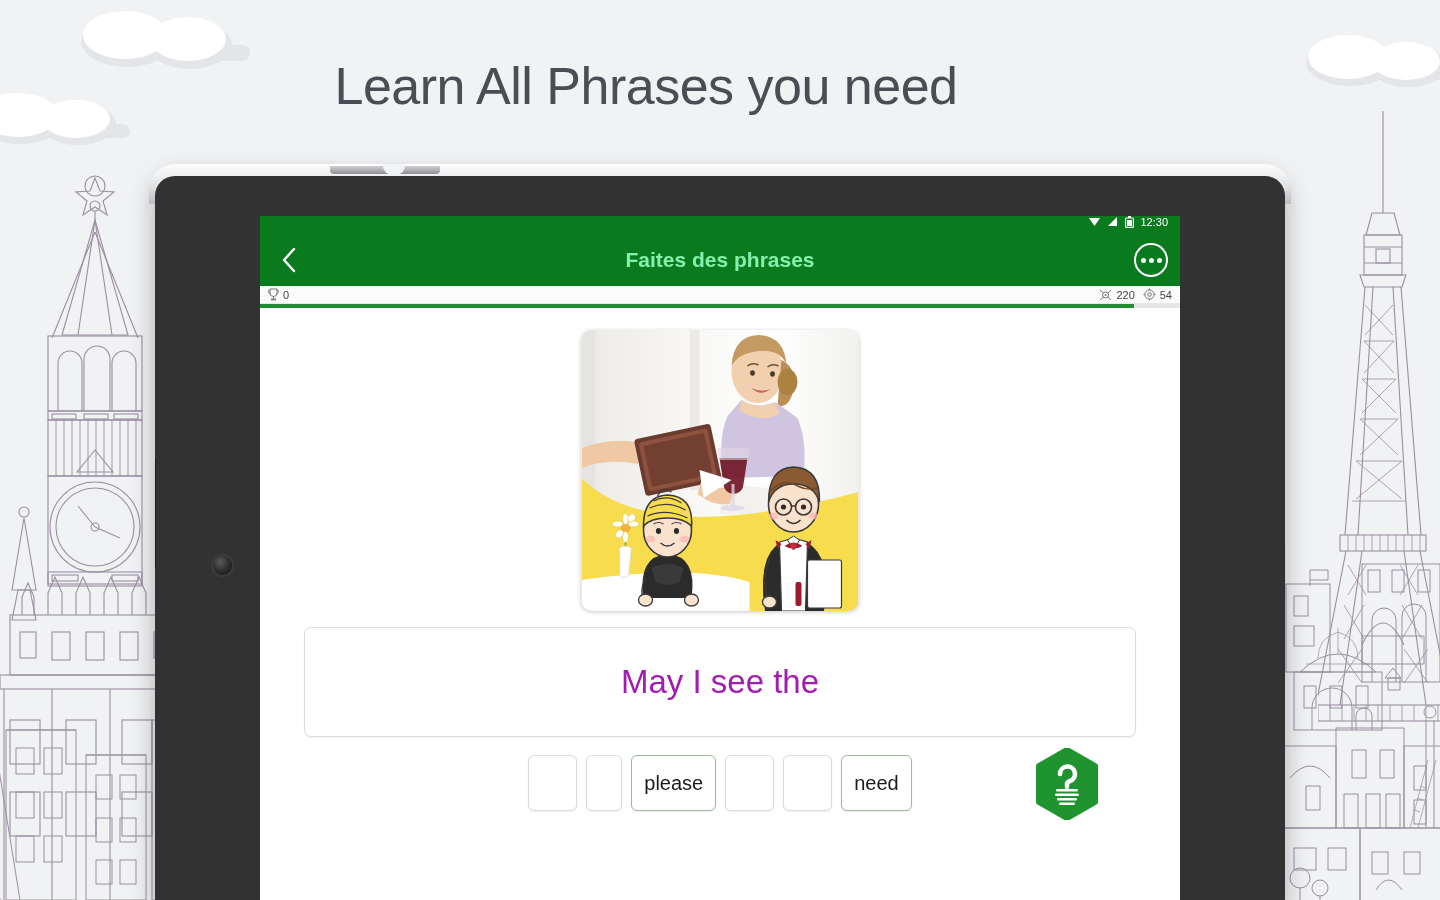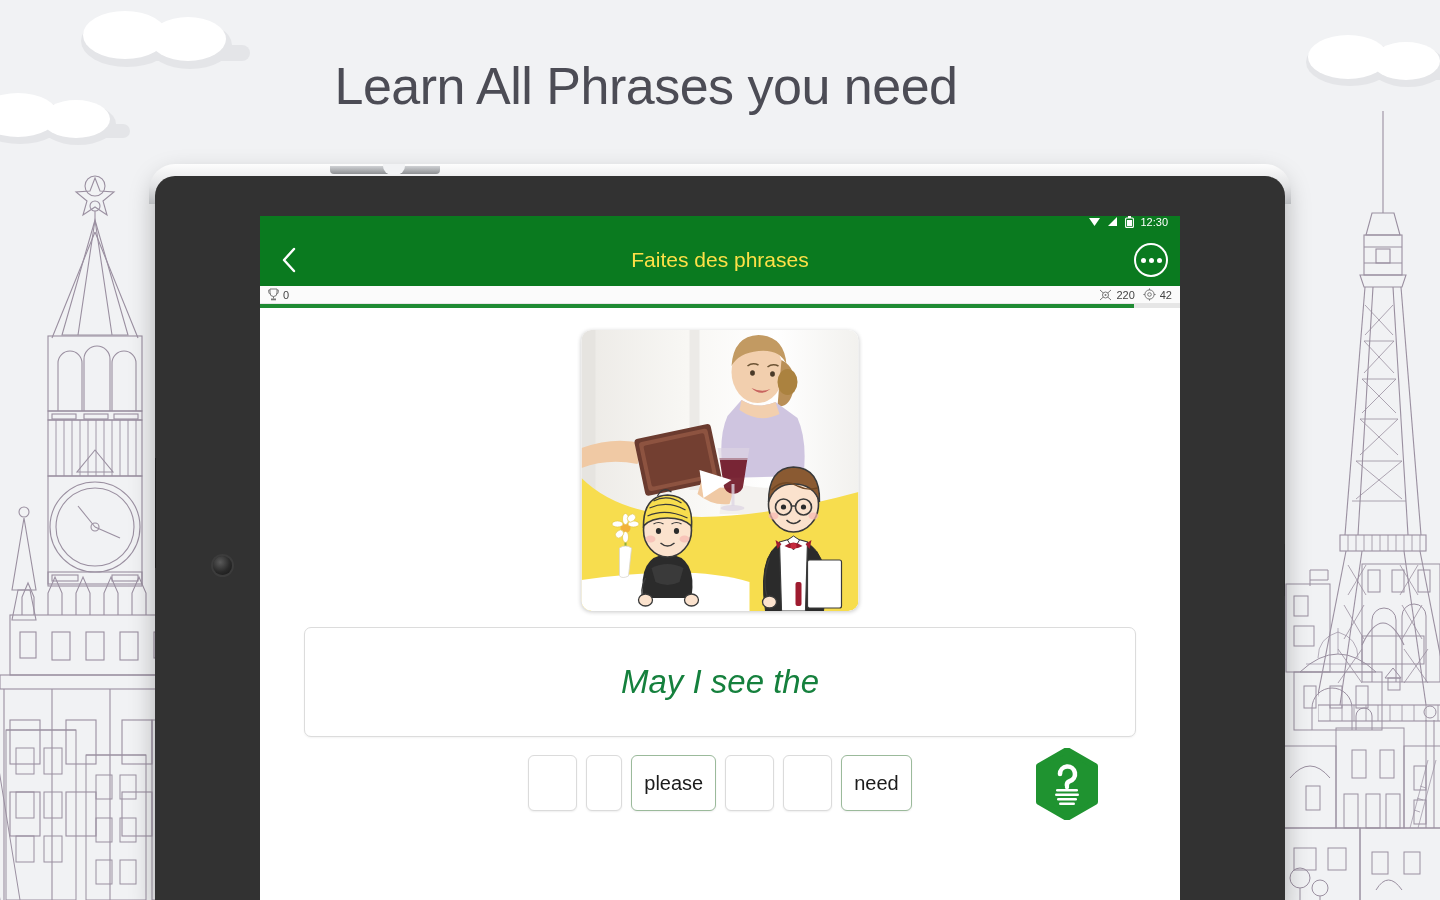--- a/index.html
+++ b/index.html
@@ -99,21 +99,21 @@
     height:52px; background:#0a7a1f;
     display:flex; align-items:center; position:relative;
   }
   #back-btn{
     width:46px; height:46px; margin-left:6px;
     display:flex; align-items:center; justify-content:center;
     cursor:pointer;
   }
   #app-title{
     position:absolute; left:0; right:0; text-align:center;
-    color:#fde047; font-size:21px; font-weight:400;
+    color:#86efac; font-size:21px; font-weight:700;
     pointer-events:none;
   }
   #more-btn{
     position:absolute; right:12px; top:50%; transform:translateY(-50%);
     width:34px; height:34px; border:2px solid #ffffff; border-radius:50%;
     display:flex; align-items:center; justify-content:center; gap:3px;
     cursor:pointer;
   }
   #more-btn i{ width:5px; height:5px; border-radius:50%; background:#fff; display:block; }
 
@@ -144,21 +144,21 @@
 
   #sentence-box{
     position:absolute; left:44px; top:319px;
     width:832px; height:110px;
     border:1px solid #dcdcdc; border-radius:7px;
     background:#fff;
     display:flex; align-items:center; justify-content:center;
     box-shadow:0 1px 2px rgba(0,0,0,.05);
   }
   #sentence-text{
-    font-size:33px; color:#15803d; font-weight:400;font-style:italic;
+    font-size:33px; color:#a21caf; font-weight:400;
   }
 
   #tiles-row{
     position:absolute; left:0; right:0; top:447px;
     display:flex; align-items:center; justify-content:center; gap:9px;
   }
   .tile{
     height:56px; min-width:36px;
     border:1px solid #dbdbdb; border-radius:6px;
     background:#fff;
@@ -542,21 +542,21 @@
           <svg width="13" height="13" viewBox="0 0 13 13" style="margin-left:4px">
             <circle cx="6.5" cy="6.5" r="4.6" fill="none" stroke="#777" stroke-width="1"></circle>
             <circle cx="6.5" cy="6.5" r="1.8" fill="none" stroke="#777" stroke-width="1"></circle>
             <g stroke="#777" stroke-width="1.1">
               <line x1="6.5" y1="0.4" x2="6.5" y2="2"></line>
                 <line x1="6.5" y1="11" x2="6.5" y2="12.6"></line>
               <line x1="0.4" y1="6.5" x2="2" y2="6.5"></line>
                 <line x1="11" y1="6.5" x2="12.6" y2="6.5"></line>
             </g>
           </svg>
-          <span class="num">42</span>
+          <span class="num">54</span>
         </div>
       </div>
 
       <div id="progress-track">
         <div id="progress-fill" style="width: 95%;"></div>
       </div>
 
       <div id="content">
 
         <div id="scene">

